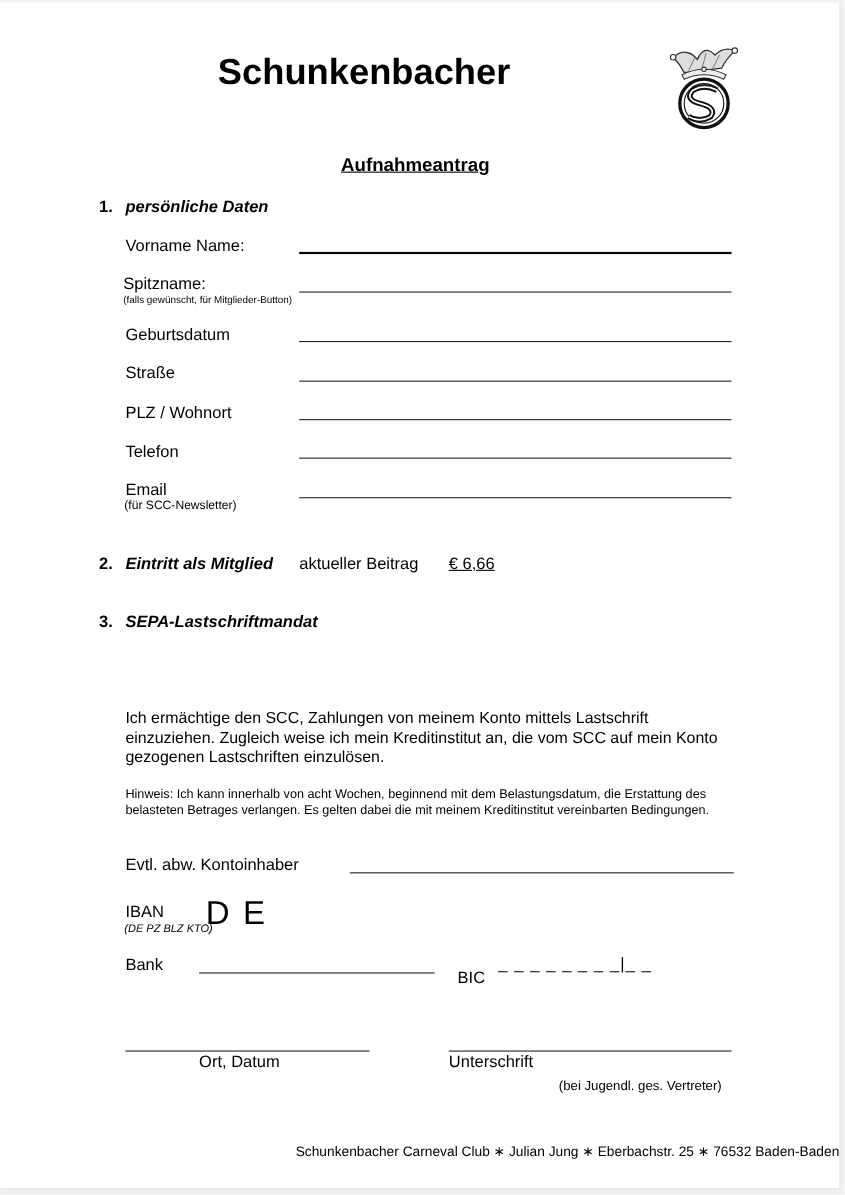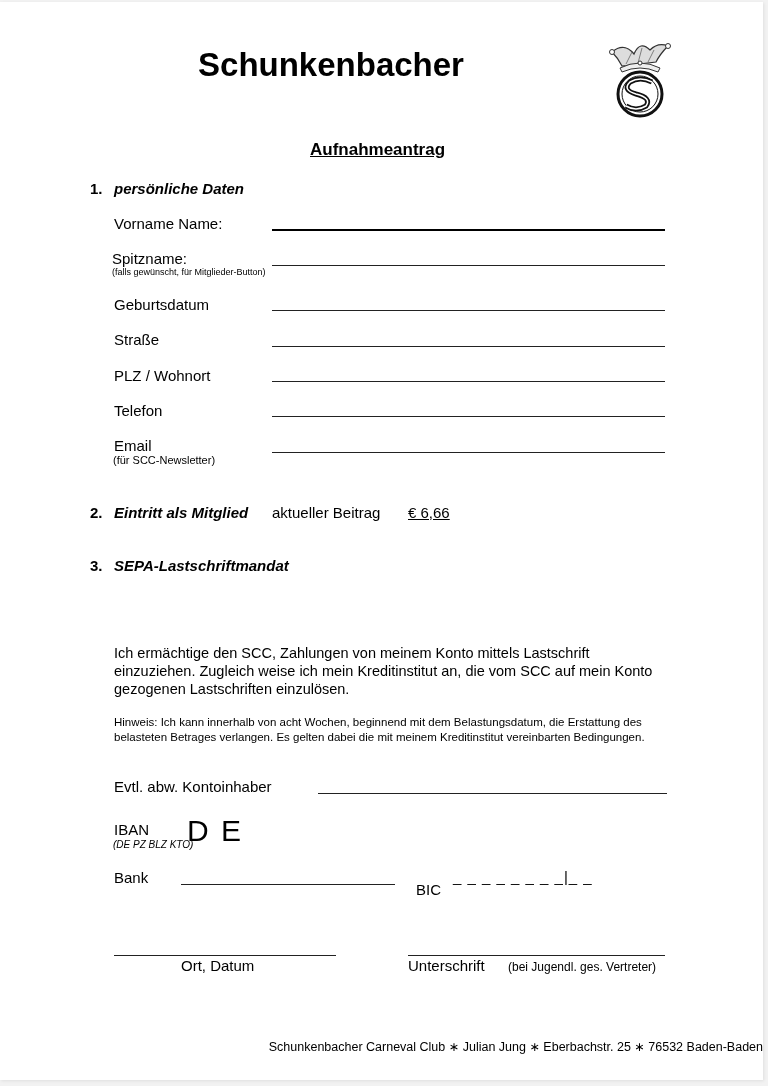--- a/index.html
+++ b/index.html
@@ -103,16 +103,16 @@
   <div class="abs label" style="left:114px; top:867px;">Bank</div>
   <div class="line" style="left:181px; width:214px; top:882px;"></div>
   <div class="abs label" style="left:416px; top:867px;margin-top:12px;">BIC</div>
   <div class="abs dash" style="left:453px; top:866px;">_ _ _ _ _ _ _ _|_ _</div>
 
   <div class="line" style="left:114px; width:222px; top:953px;"></div>
   <div class="abs label" style="left:181px; top:955px;">Ort, Datum</div>
 
   <div class="line" style="left:408px; width:257px; top:953px;"></div>
   <div class="abs label" style="left:408px; top:955px;">Unterschrift</div>
-  <div class="abs" style="left:508px; top:958px; font-size:12px;text-align:center;">(bei Jugendl. ges. Vertreter)</div>
+  <div class="abs" style="left:508px; top:978px; font-size:12px;text-align:center;">(bei Jugendl. ges. Vertreter)</div>
 
   <div class="abs footer">Schunkenbacher Carneval Club ∗ Julian Jung ∗ Eberbachstr. 25 ∗ 76532 Baden-Baden</div>
 </div>
 
 </body></html>

